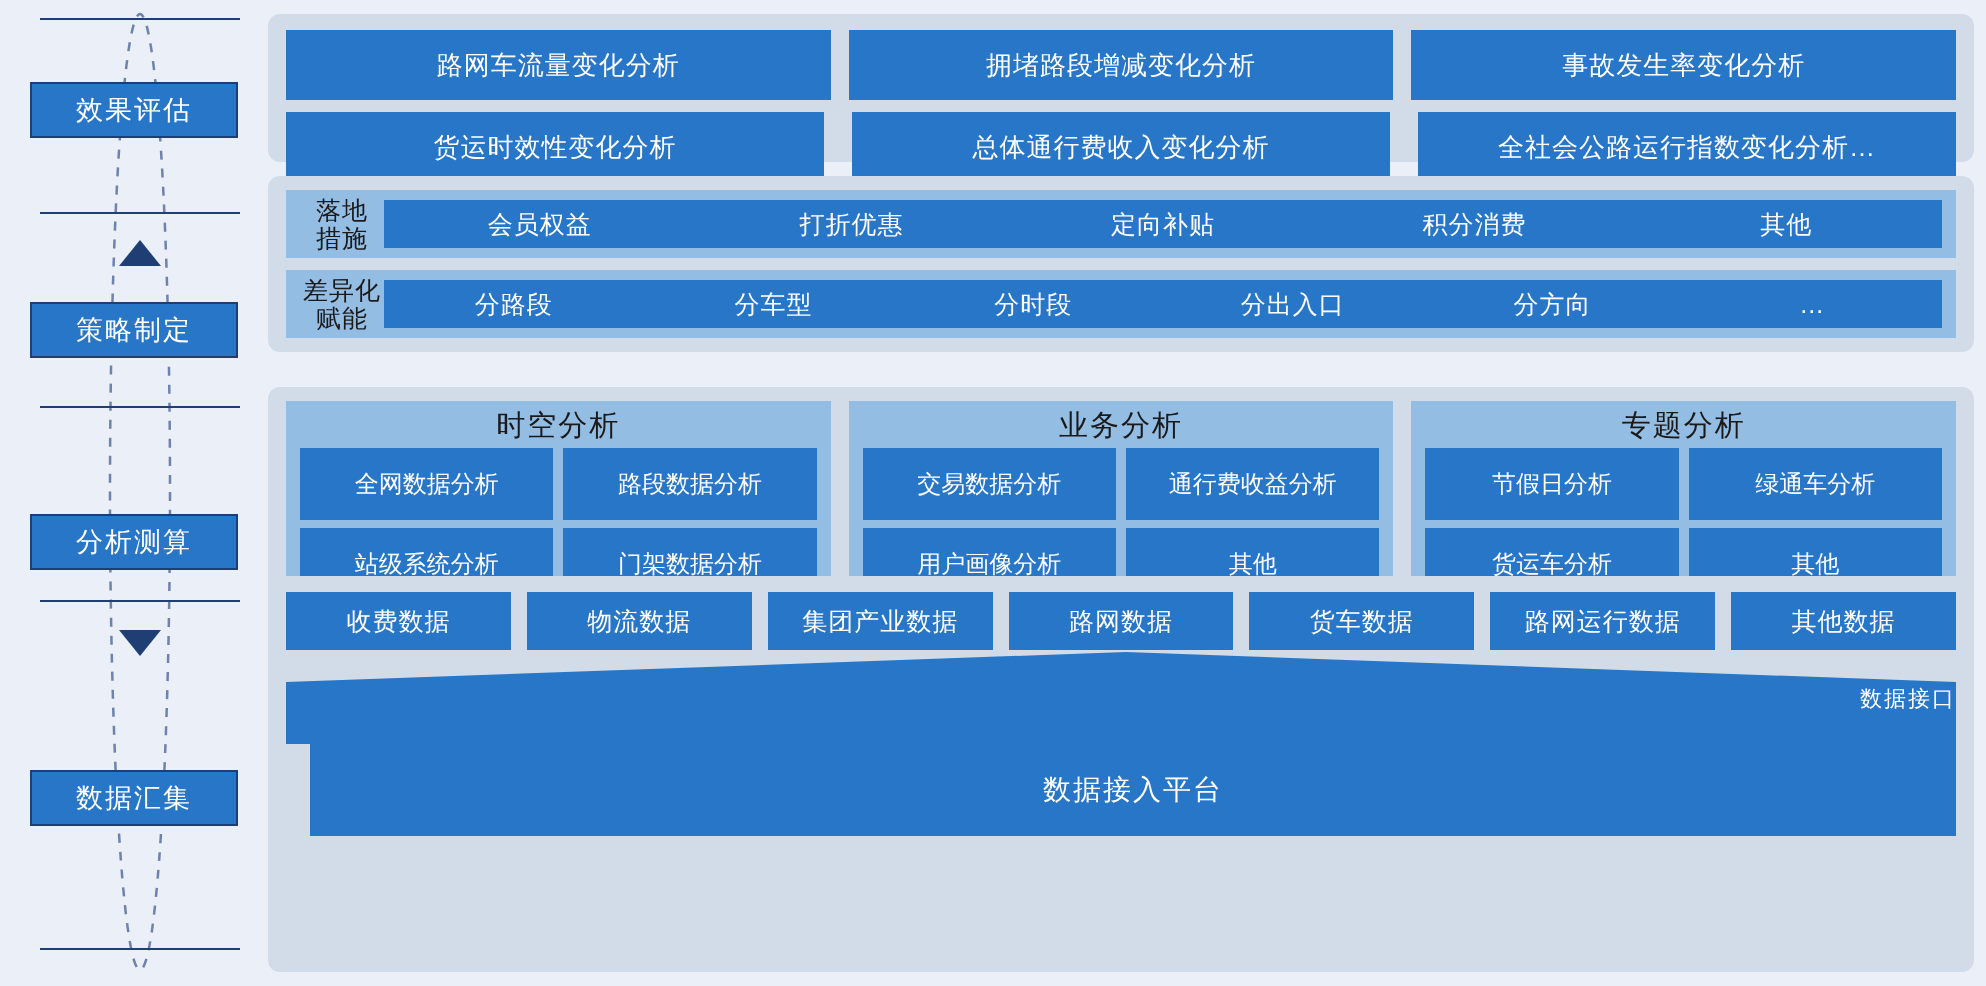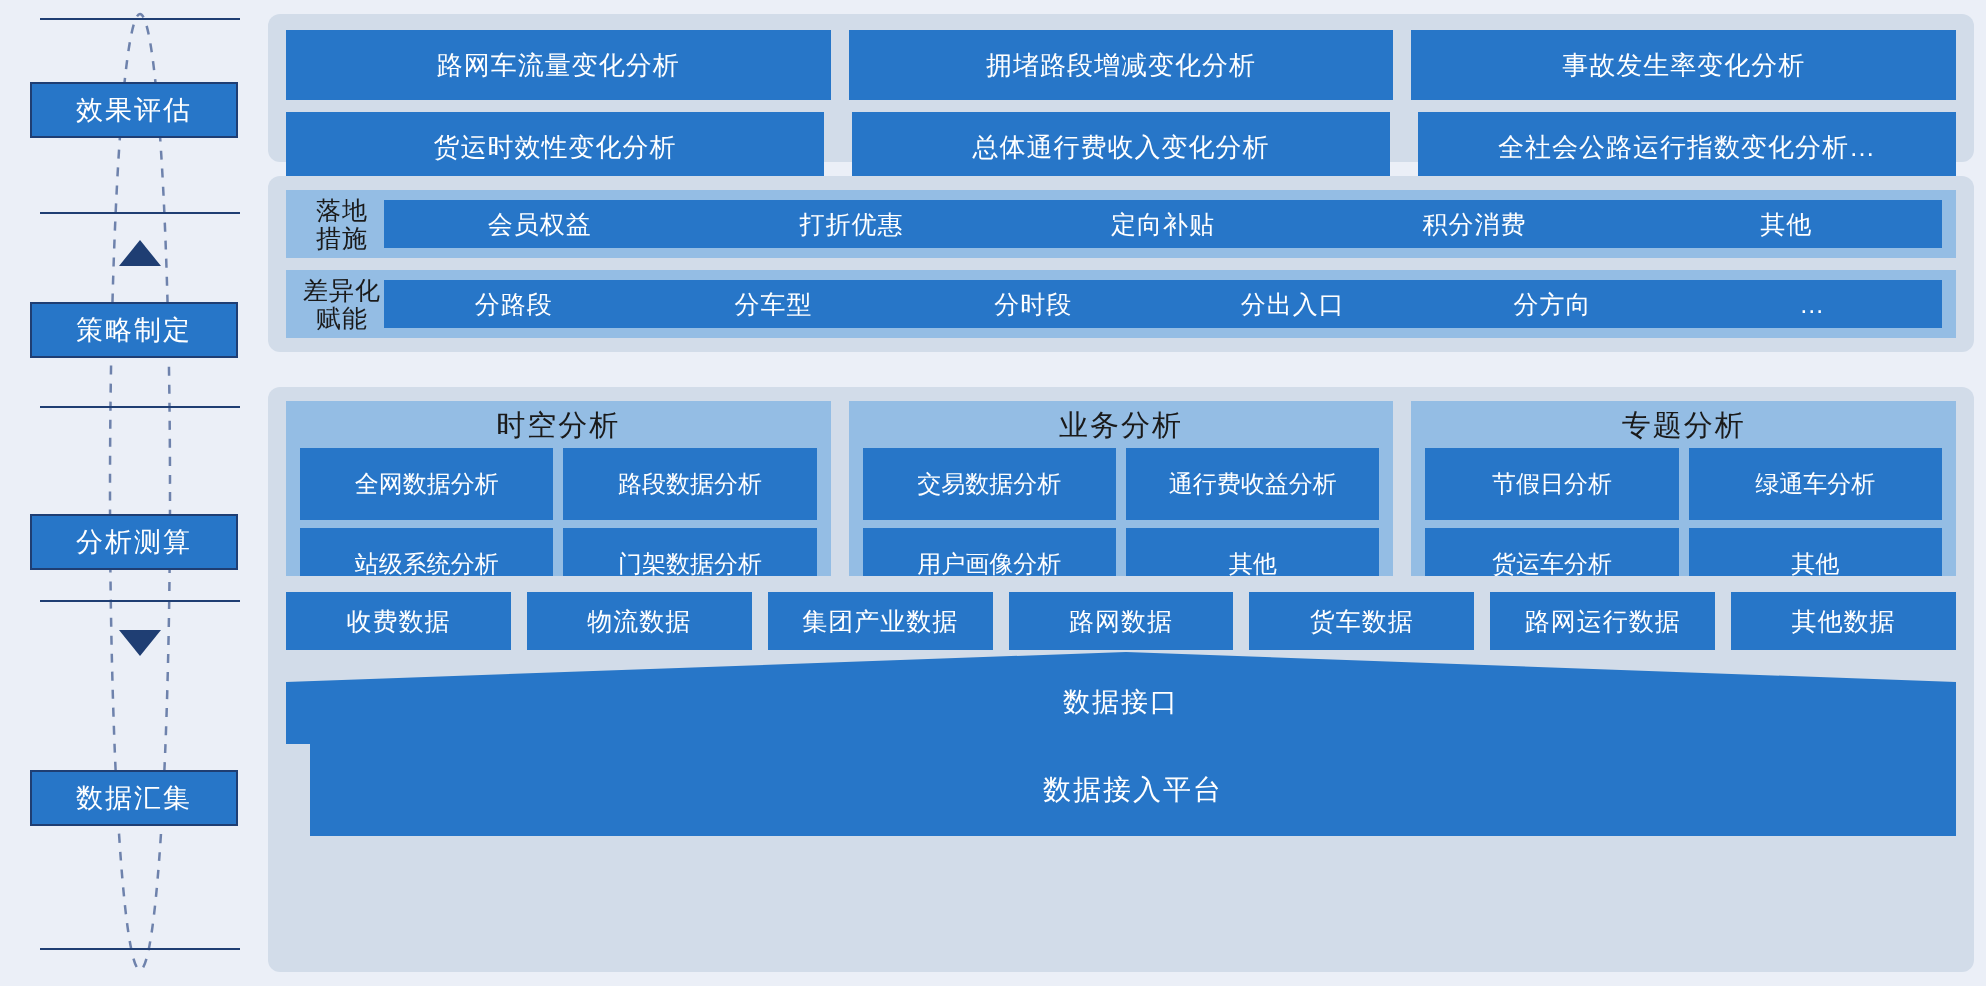--- a/index.html
+++ b/index.html
@@ -78,21 +78,21 @@
   .acard .tile { font-size: 24px; letter-spacing: 0px; }
 
   
   #sec-data { top: 576px; height: 396px; padding: 16px 18px; }
   #sec-data .srcrow { display: flex; gap: 16px; height: 58px; }
   #sec-data .srcrow .tile { flex: 1; font-size: 25px; text-align: right; }
   .iface-wrap { position: relative; height: 92px; margin-top: 2px; }
   .iface-svg { position: absolute; left: 0; top: 0; width: 100%; height: 92px; }
   .iface-label {
     position: absolute; left: 0; right: 0; top: 32px;
-    text-align: center; color: #FFFFFF; font-size: 27px; letter-spacing: 2px;
+    text-align: right; color: #FFFFFF; font-size: 22px; letter-spacing: 2px;
   }
   .platform {
     height: 92px; background: #2776C8; color: #fff;
     display: flex; align-items: center; justify-content: center;
     font-size: 28px; letter-spacing: 2px; margin-left: 24px;
   }
 </style>
 </head>
 <body>
 

